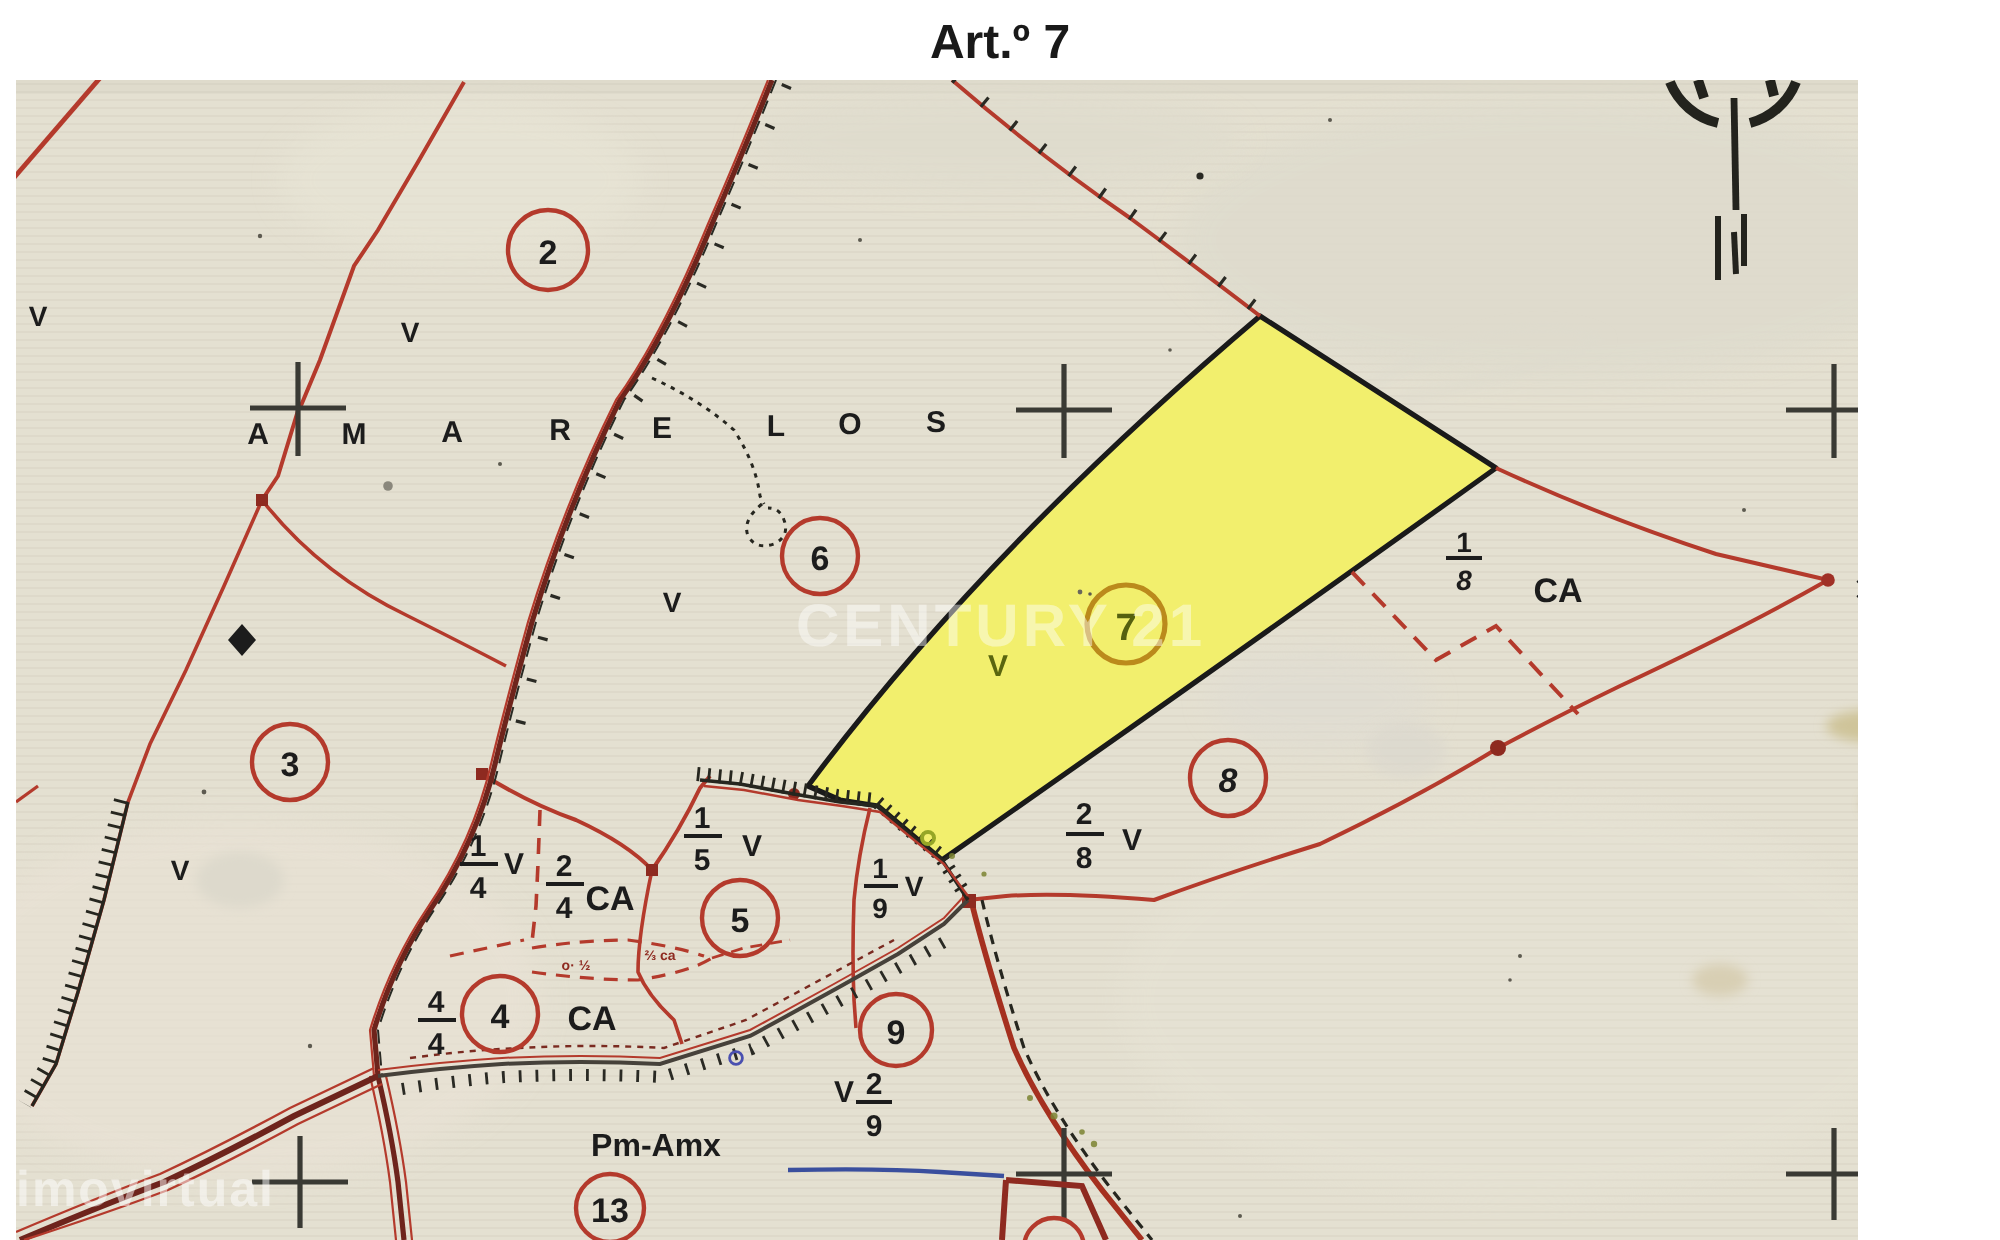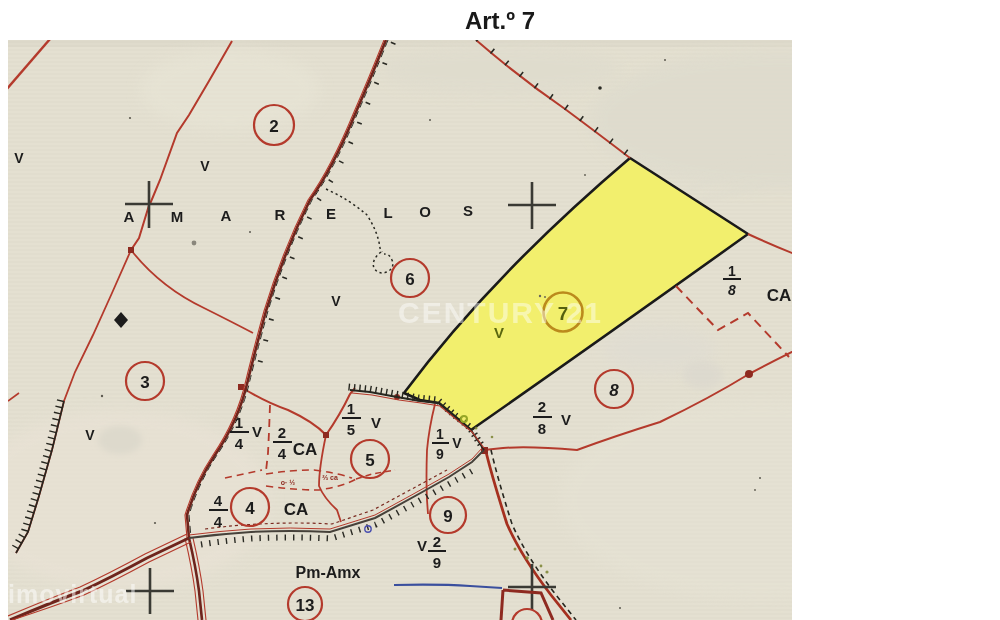--- a/index.html
+++ b/index.html
@@ -1,16 +1,16 @@
 <!DOCTYPE html>
 <html><head>
 <meta charset="utf-8">
 <style>
 html,body{margin:0;padding:0;background:#fff;}
-#wrap{position:relative;width:792px;height:620px;background:#fff;overflow:hidden;}
+#wrap{position:relative;width:929px;height:620px;background:#fff;overflow:hidden;}
 svg{position:absolute;top:0;left:0;}
 text{font-family:"Liberation Sans",sans-serif;}
 </style>
 </head>
 <body>
 <div id="wrap">
 <svg width="1000" height="620" viewBox="0 0 1000 620">
 <defs>
 <clipPath id="mapclip">
           <rect x="8" y="40" width="992" height="580"></rect>

